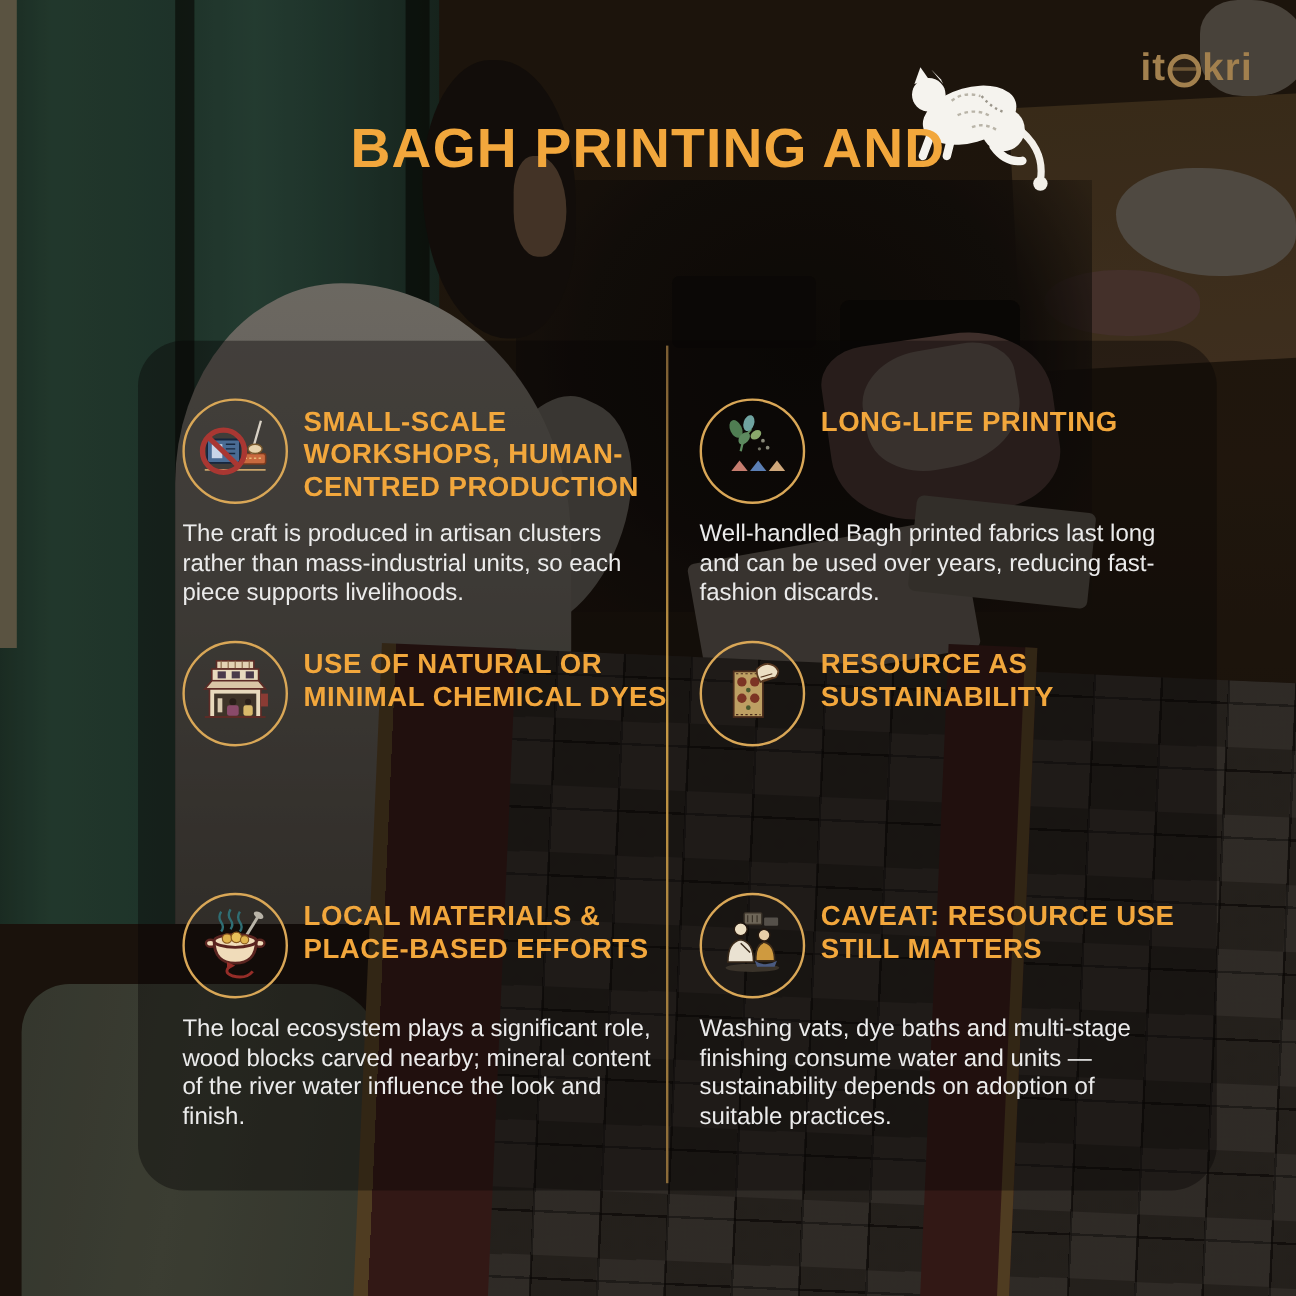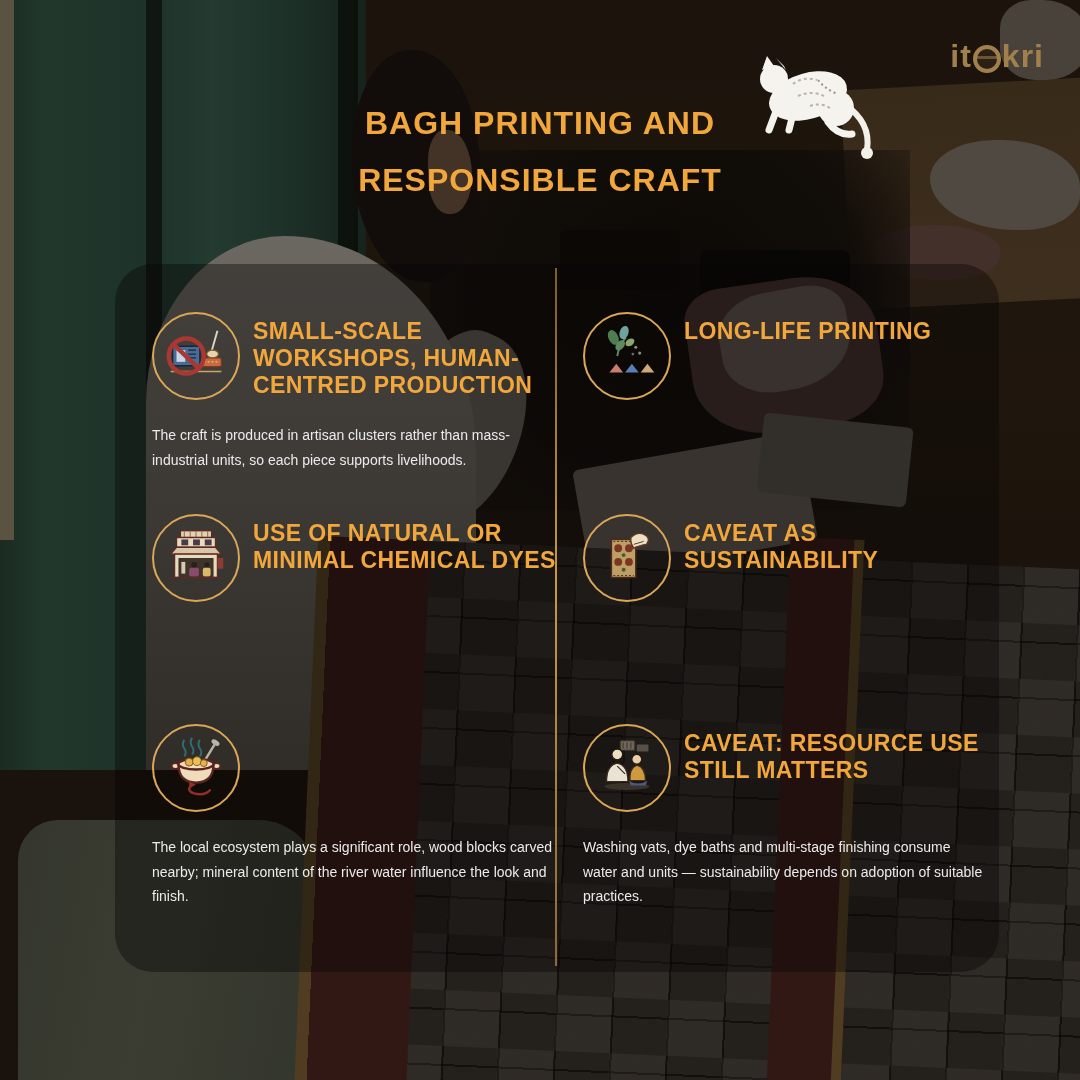--- a/index.html
+++ b/index.html
@@ -44,28 +44,28 @@
     background-size:112px 112px, auto, auto;}
   .quilt-band{left:382px;top:-20px;width:64px;height:640px;background:#44201e;border-right:10px solid #6e532f;position:absolute;}
   .maroon-left{left:306px;top:538px;width:112px;height:560px;background:linear-gradient(90deg,#6e532f 0 12px,#44201e 12px);transform:rotate(2.5deg);}
   .overlay{left:0;top:0;width:1080px;height:1080px;background:rgba(10,7,4,0.30);}
   
   .content{position:absolute;inset:0;}
   .logo{position:absolute;top:38px;right:36px;color:#a2804e;font-weight:700;font-size:32px;letter-spacing:1px;display:flex;align-items:center;}
   .logo .o-glyph{display:inline-block;width:20px;height:20px;border:4px solid #a2804e;border-radius:50%;margin:4px 1px 0;position:relative;background:#2a2016;}
   .logo .o-slit{position:absolute;left:-1px;right:-1px;top:7px;height:3px;background:#a2804e;opacity:.55;}
   .tiger{position:absolute;left:748px;top:50px;width:142px;height:122px;}
-  .title{position:absolute;left:0;right:0;top:95px;text-align:center;color:#f2a73c;font-weight:800;font-size:32px;line-height:57px;letter-spacing:1px;}
-  .panel{position:absolute;left:115px;top:264px;width:884px;height:708px;border-radius:38px;background:rgba(8,6,4,0.40);}
+  .title{position:absolute;left:0;right:0;top:95px;text-align:center;color:#f2a73c;font-weight:800;font-size:46px;line-height:57px;letter-spacing:1px;}
+  .panel{position:absolute;left:115px;top:284px;width:884px;height:708px;border-radius:38px;background:rgba(8,6,4,0.40);padding-left:15px;}
   .divider{position:absolute;left:440px;top:4px;bottom:6px;width:2px;background:linear-gradient(180deg,#7a5c32,#c79a45 45%,#8a6a38);}
   .grid{position:absolute;left:37px;top:48px;right:18px;display:grid;grid-template-columns:404px 400px;grid-column-gap:27px;grid-template-rows:202px 210px auto;}
   .card-head{display:flex;gap:13px;align-items:flex-start;min-height:92px;}
   .icon-circle{flex:0 0 auto;width:84px;height:84px;border:2px solid #d9a757;border-radius:50%;display:flex;align-items:center;justify-content:center;}
   .card-title{padding-top:6px;color:#f2a73c;font-weight:700;font-size:23px;line-height:27px;letter-spacing:.4px;max-width:312px;}
-  .card-body{margin-top:19px;color:#ebebeb;font-size:14px;line-height:24.5px;max-width:420px;}
+  .card-body{margin-top:9px;color:#ebebeb;font-size:20px;line-height:24.5px;max-width:420px;}
   .col-right .card-body{max-width:412px;}
 </style>
 </head>
 <body>
 
 <div class="canvas">
 
   <div class="bg">
     <div class="wall-top"></div>
     <div class="green-wall"></div>
@@ -116,21 +116,20 @@
       <polygon points="28,8 36,16 38,20" fill="#f5f3ee"></polygon>
       <path d="M30,56 L21,80" stroke="#f5f3ee" stroke-width="7" stroke-linecap="round"></path>
       <path d="M46,60 L41,80" stroke="#f5f3ee" stroke-width="7" stroke-linecap="round"></path>
       <path d="M80,72 Q90,86 104,84" stroke="#f5f3ee" stroke-width="7" fill="none" stroke-linecap="round"></path>
       <path d="M45,34 q10,-8 24,-4 M50,46 q14,-6 26,0 M62,56 q10,-4 20,2" stroke="#b9b4a8" stroke-width="2" fill="none" stroke-dasharray="3 3"></path>
       <path d="M70,30 q8,10 20,14" stroke="#9a958a" stroke-width="2" fill="none" stroke-dasharray="2 3"></path>
     </svg>
 
     <div class="title">
       <div>BAGH PRINTING AND</div>
-      <div>RESPONSIBLE CRAFT</div>
     </div>
 
     <div class="panel">
       <div class="divider"></div>
       <div class="grid">
 
         <div class="card col-left">
           <div class="card-head">
             <span class="icon-circle">
               <svg width="78" height="78" viewBox="0 0 80 80">
@@ -163,20 +162,21 @@
                 <circle cx="49" cy="31" r="1.6" fill="#8a8a7a"></circle>
                 <circle cx="53" cy="37" r="1.6" fill="#8a8a7a"></circle>
                 <circle cx="46" cy="38" r="1.4" fill="#6e6e60"></circle>
                 <polygon points="22,57 29,48 36,57" fill="#c77d6f"></polygon>
                 <polygon points="38,57 45,48 52,57" fill="#5b7fb5"></polygon>
                 <polygon points="54,57 61,48 68,57" fill="#d0a87b"></polygon>
               </svg>
             </span>
             <div class="card-title">LONG-LIFE PRINTING</div>
           </div>
+          <div class="card-body">Well-handled Bagh printed fabrics last long and can be used over years, reducing fast-fashion discards.</div>
         </div>
 
         <div class="card col-left">
           <div class="card-head">
             <span class="icon-circle">
               <svg width="78" height="78" viewBox="0 0 80 80">
                 <rect x="24" y="12" width="32" height="7" fill="#e3d2b4" stroke="#5d2b26" stroke-width="1.4"></rect>
                 <path d="M28,12 v7 M34,12 v7 M40,12 v7 M46,12 v7 M52,12 v7" stroke="#8a6a4a" stroke-width="1"></path>
                 <rect x="20" y="19" width="40" height="10" fill="#e8dabd" stroke="#5d2b26" stroke-width="1.4"></rect>
                 <rect x="25" y="21" width="7" height="6" fill="#4a3a4a"></rect>
@@ -207,21 +207,21 @@
                 <circle cx="42" cy="30" r="4" fill="#7c3424"></circle>
                 <circle cx="31" cy="44" r="4" fill="#7c3424"></circle>
                 <circle cx="42" cy="44" r="4" fill="#7c3424"></circle>
                 <circle cx="36.5" cy="37" r="2" fill="#4a5a2e"></circle>
                 <circle cx="36.5" cy="52" r="2" fill="#4a5a2e"></circle>
                 <path d="M26,23 h21 M26,58 h21" stroke="#4a2c1c" stroke-width="1" stroke-dasharray="2 2"></path>
                 <path d="M44,19 q7,-7 14,-3 q7,4 2,10 l-13,4 q-4,-6 -3,-11 z" fill="#ecdfc4" stroke="#5a3a22" stroke-width="1.5"></path>
                 <path d="M47,26 l10,-3 M48,29 l10,-3" stroke="#5a3a22" stroke-width="1"></path>
               </svg>
             </span>
-            <div class="card-title">CAVEAT AS SUSTAINABILITY</div>
+            <div class="card-title">RESOURCE AS SUSTAINABILITY</div>
           </div>
         </div>
 
         <div class="card col-left">
           <div class="card-head">
             <span class="icon-circle">
               <svg width="78" height="78" viewBox="0 0 80 80">
                 <path d="M28,11 q-3,5 0,9 q3,4 0,8" stroke="#2f6e74" stroke-width="2" fill="none"></path>
                 <path d="M36,9 q-3,5 0,9 q3,4 0,8" stroke="#2f6e74" stroke-width="2" fill="none"></path>
                 <path d="M44,11 q-3,5 0,9 q3,4 0,8" stroke="#2f6e74" stroke-width="2" fill="none"></path>
@@ -231,20 +231,21 @@
                 <ellipse cx="61" cy="38" rx="4" ry="3" fill="#f0dcba" stroke="#5a2420" stroke-width="2"></ellipse>
                 <path d="M22,36 C22,49 29,55 40,55 C51,55 58,49 58,36 Z" fill="#f0dcba" stroke="#5a2420" stroke-width="2.5"></path>
                 <ellipse cx="40" cy="36" rx="18" ry="5.5" fill="#f0dcba" stroke="#5a2420" stroke-width="2.5"></ellipse>
                 <circle cx="33" cy="34" r="4" fill="#e0b44e" stroke="#8a5a20" stroke-width="1"></circle>
                 <circle cx="41" cy="33" r="4.5" fill="#e8c05a" stroke="#8a5a20" stroke-width="1"></circle>
                 <circle cx="48" cy="35" r="3.5" fill="#e0b44e" stroke="#8a5a20" stroke-width="1"></circle>
                 <path d="M36,57 q-7,6 2,9 q11,3 17,-4" stroke="#952d28" stroke-width="2.5" fill="none"></path>
                 <polygon points="33,54 40,57 33,61" fill="#952d28"></polygon>
               </svg>
             </span>
+            <div class="card-title">LOCAL MATERIALS &amp; PLACE-BASED EFFORTS</div>
           </div>
           <div class="card-body">The local ecosystem plays a significant role, wood blocks carved nearby; mineral content of the river water influence the look and finish.</div>
         </div>
 
         <div class="card col-right">
           <div class="card-head">
             <span class="icon-circle">
               <svg width="78" height="78" viewBox="0 0 80 80">
                 <rect x="33" y="12" width="15" height="10" rx="1" fill="#6e6658" stroke="#3a3228" stroke-width="1.2"></rect>
                 <path d="M36,14 v6 M40,14 v6 M44,14 v6" stroke="#3a3228" stroke-width="1"></path>

